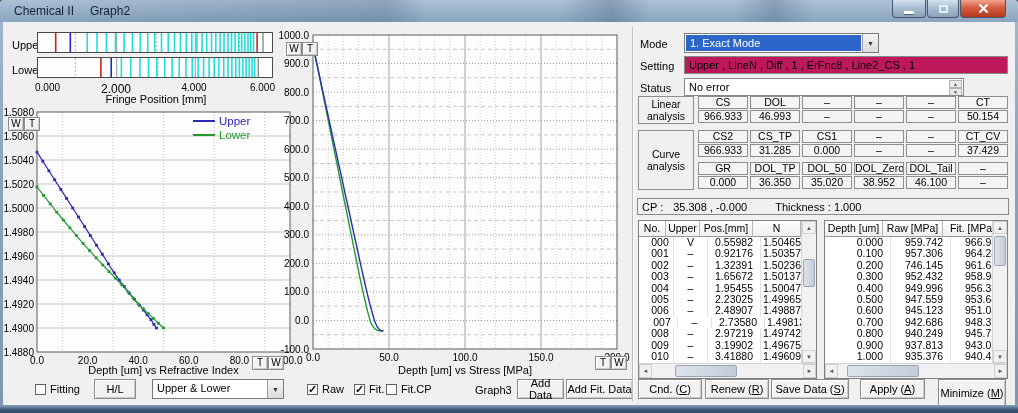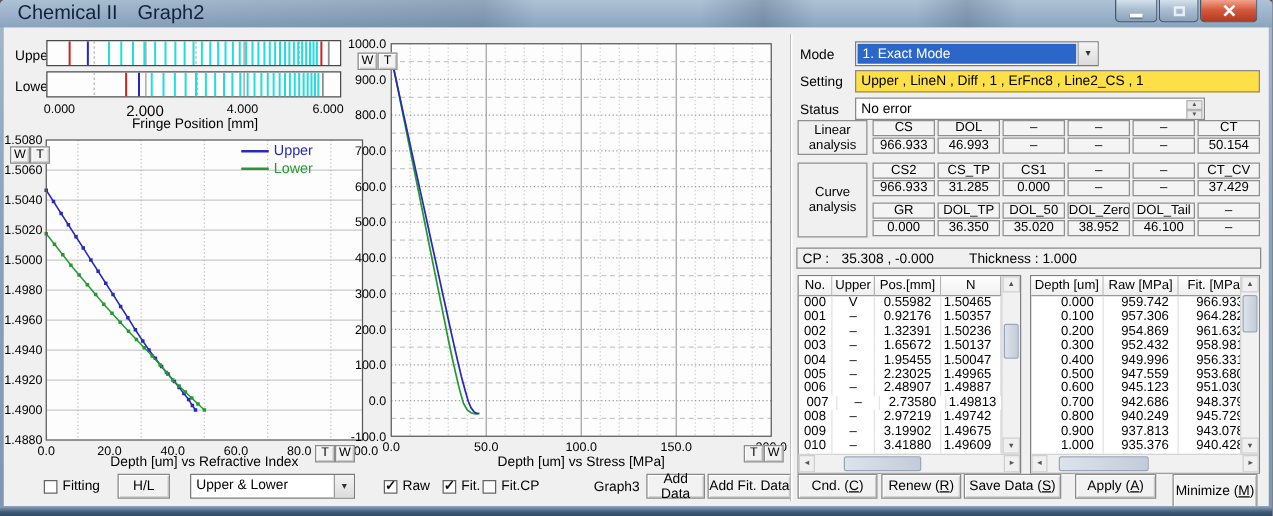--- a/index.html
+++ b/index.html
@@ -7,21 +7,21 @@
   .window{position:relative;width:1018px;height:413px;margin:0 auto;
     font-family:"Liberation Sans",sans-serif;
     background:linear-gradient(180deg,#a3b8cd 0%,#8ba4bd 40%,#7d97b2 100%);
     border-radius:4px 4px 0 0; overflow:hidden;}
   .titlebar{position:absolute;left:0;top:0;width:100%;height:22px;
     background:
       linear-gradient(90deg, rgba(20,40,70,0) 0%, rgba(20,40,70,.18) 38%, rgba(20,40,70,0) 42%,
         rgba(20,40,70,0) 55%, rgba(20,40,70,.22) 60%, rgba(20,40,70,0) 64%,
         rgba(20,40,70,0) 72%, rgba(20,40,70,.20) 76%, rgba(20,40,70,0) 80%),
       linear-gradient(180deg,#aec2d6,#8aa5bf);}
-  .title-text{position:absolute;left:14px;top:0;line-height:22px;font-size:16px;color:#10233a;}
+  .title-text{position:absolute;left:14px;top:0;line-height:22px;font-size:12px;color:#10233a;}
   .title-text .gap{display:inline-block;width:16px;}
   .winbtns{position:absolute;top:0;right:12px;display:flex;}
   .winbtn{height:18px;border:1px solid #46586d;border-top:none;border-radius:0 0 4px 4px;
     display:flex;align-items:center;justify-content:center;margin-left:1px;}
   .winbtn.min,.winbtn.max{background:linear-gradient(180deg,#d4e0ec,#a9bed2 45%,#8aa2ba);}
   .winbtn.close{background:linear-gradient(180deg,#f2a38d,#d85b3e 45%,#b03a21);}
   .glyph-min{width:10px;height:3px;background:#fff;margin-top:7px;box-shadow:0 1px 1px rgba(0,0,0,.4);}
   .glyph-max{width:9px;height:8px;border:2px solid #f4f7fa;opacity:.85;}
   .client{position:absolute;left:3px;top:22px;width:1012px;height:383px;background:#f0f0f0;overflow:hidden;
     font-size:11px;color:#000;}
@@ -38,40 +38,40 @@
   .wtpair{display:flex;}
   .akey{text-decoration:underline;}
   .cb{display:flex;align-items:center;gap:4px;font-size:11px;height:14px;}
   .cb-box{width:11px;height:11px;background:#fff;border:1px solid #636363;
     font-size:11px;line-height:9px;font-weight:bold;text-align:center;color:#111;flex:none;}
   .combo{background:#fff;border:1px solid #7a7a7a;display:flex;}
   .combo .ctext{flex:1;padding:2px 4px;font-size:11px;white-space:nowrap;overflow:hidden;}
   .combo .carrow{width:16px;flex:none;background:linear-gradient(#f4f4f4,#dcdcdc);
     border-left:1px solid #9a9a9a;display:flex;align-items:center;justify-content:center;font-size:7px;color:#333;}
   .combo.sel .ctext{background:#2c66c9;color:#fff;margin:1px;}
-  .sunken{background:#fde047;border:1px solid #898989;font-size:11px;display:flex;align-items:center;
+  .sunken{background:#be185d;border:1px solid #898989;font-size:11px;display:flex;align-items:center;
     padding:0 4px;white-space:nowrap;overflow:hidden;}
   .sunken.white{background:#fff;}
   .spinner{position:absolute;right:1px;top:1px;bottom:1px;width:13px;display:flex;flex-direction:column;}
   .spinner .sp{flex:1;background:#e9e9e9;border:1px solid #b5b5b5;font-size:5px;line-height:6px;
     color:#555;text-align:center;}
   .agroup-label{border:1px solid #8f8f8f;background:#f0f0f0;display:flex;flex-direction:column;
     align-items:center;justify-content:center;font-size:10.5px;line-height:12px;}
   .arow{display:flex;gap:2px;}
   .acell{flex:1;height:13px;border:1px solid #8f8f8f;background:#f4f4f4;font-size:10.5px;
     line-height:11px;text-align:center;overflow:hidden;}
   .divider{width:2px;background:linear-gradient(90deg,#bdbdbd 50%,#ffffff 50%);}
   .dtable{border:1px solid #808080;background:#fff;display:flex;flex-direction:column;}
   .dt-top{display:flex;flex:1;min-height:0;}
   .dt-main{display:flex;flex-direction:column;overflow:hidden;flex:1;}
   .dt-head{display:flex;height:16px;flex:none;}
   .dt-hcell{flex:none;font-size:10.5px;line-height:15px;text-align:center;
     background:linear-gradient(#ffffff,#efefef);border-right:1px solid #b3b3b3;border-bottom:1px solid #999;
     overflow:hidden;white-space:nowrap;}
-  .dt-rows{flex:1;overflow:hidden;}
+  .dt-rows{flex:1;overflow:hidden;margin-left:8px;}
   .dt-row{display:flex;height:11.4px;}
   .dt-cell{flex:none;font-size:10.5px;line-height:11px;white-space:nowrap;overflow:hidden;
     border-right:1px solid #e2e2e2;}
   .dt-cell.a-c{text-align:center;}
   .dt-cell.a-r{text-align:right;padding-right:7px;}
   .dt-vscroll{width:15px;flex:none;background:#f1f1f1;border-left:1px solid #d4d4d4;
     display:flex;flex-direction:column;position:relative;}
   .dt-hscroll{height:15px;flex:none;background:#f1f1f1;border-top:1px solid #d4d4d4;
     display:flex;position:relative;}
   .sbtn{flex:none;background:#f0f0f0;border:1px solid #cfcfcf;color:#555;
@@ -589,21 +589,21 @@
                 <div class="dt-cell a-r" style="width: 60px;">959.742</div>
                 <div class="dt-cell a-r" style="width: 60px;">966.933</div>
               </div>
               <div class="dt-row">
                 <div class="dt-cell a-r" style="width: 58px;">0.100</div>
                 <div class="dt-cell a-r" style="width: 60px;">957.306</div>
                 <div class="dt-cell a-r" style="width: 60px;">964.282</div>
               </div>
               <div class="dt-row">
                 <div class="dt-cell a-r" style="width: 58px;">0.200</div>
-                <div class="dt-cell a-r" style="width: 60px;">954.869</div>
+                <div class="dt-cell a-r" style="width: 60px;">746.145</div>
                 <div class="dt-cell a-r" style="width: 60px;">961.632</div>
               </div>
               <div class="dt-row">
                 <div class="dt-cell a-r" style="width: 58px;">0.300</div>
                 <div class="dt-cell a-r" style="width: 60px;">952.432</div>
                 <div class="dt-cell a-r" style="width: 60px;">958.981</div>
               </div>
               <div class="dt-row">
                 <div class="dt-cell a-r" style="width: 58px;">0.400</div>
                 <div class="dt-cell a-r" style="width: 60px;">949.996</div>

